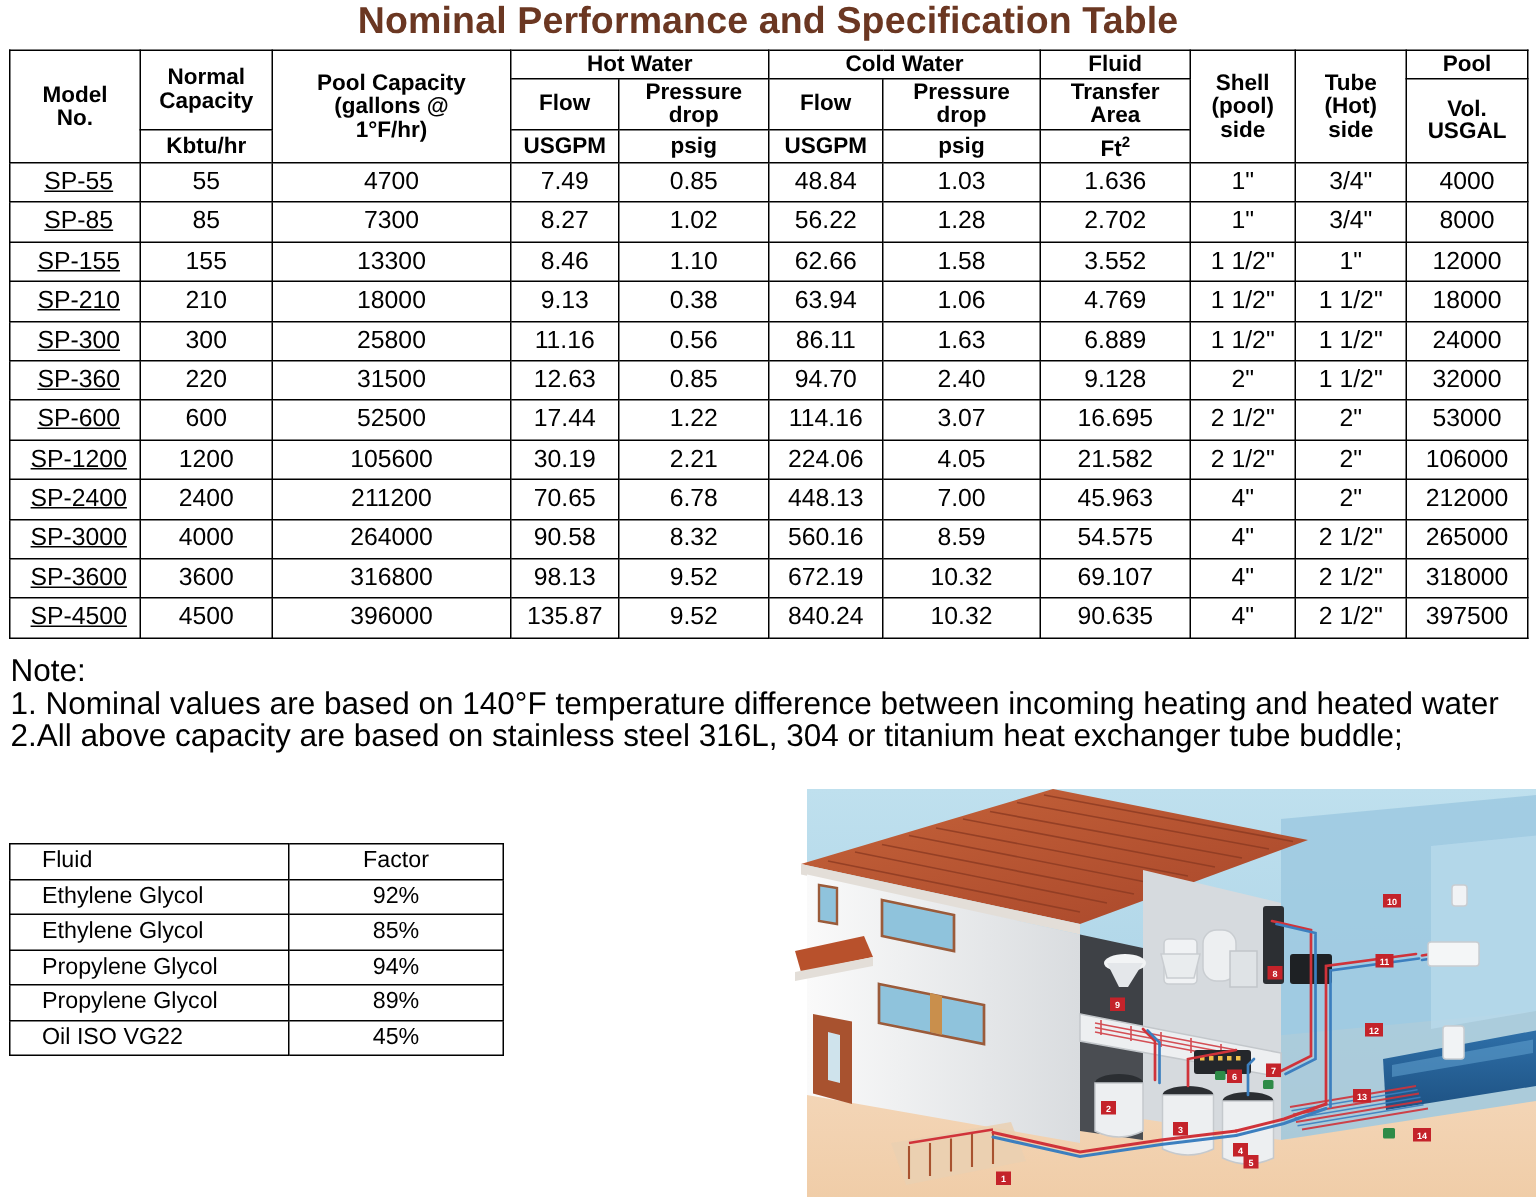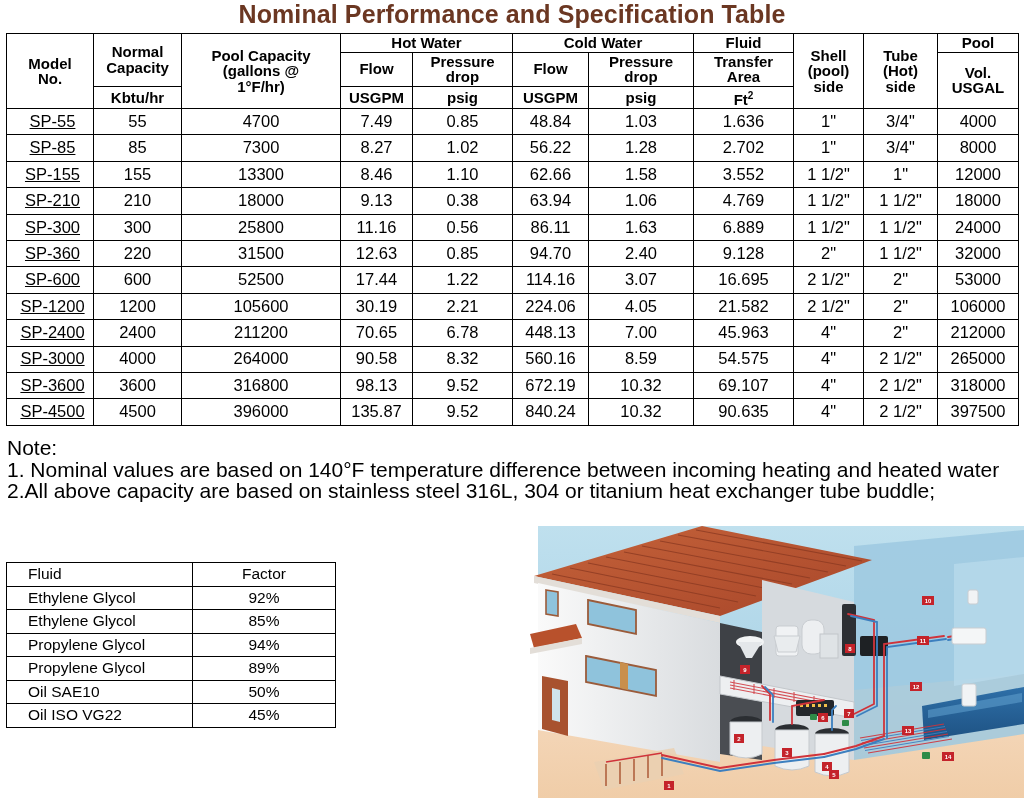--- a/index.html
+++ b/index.html
@@ -394,24 +394,20 @@
           <td class="f-name">Ethylene Glycol</td>
           <td class="f-val">85%</td>
         </tr>
         <tr>
           <td class="f-name">Propylene Glycol</td>
           <td class="f-val">94%</td>
         </tr>
         <tr>
           <td class="f-name">Propylene Glycol</td>
           <td class="f-val">89%</td>
-        </tr>
-        <tr>
-          <td class="f-name">Oil SAE10</td>
-          <td class="f-val">50%</td>
         </tr>
         <tr>
           <td class="f-name">Oil ISO VG22</td>
           <td class="f-val">45%</td>
         </tr>
       </tbody>
   </table>
 </div>
 
 <div id="illustration">

